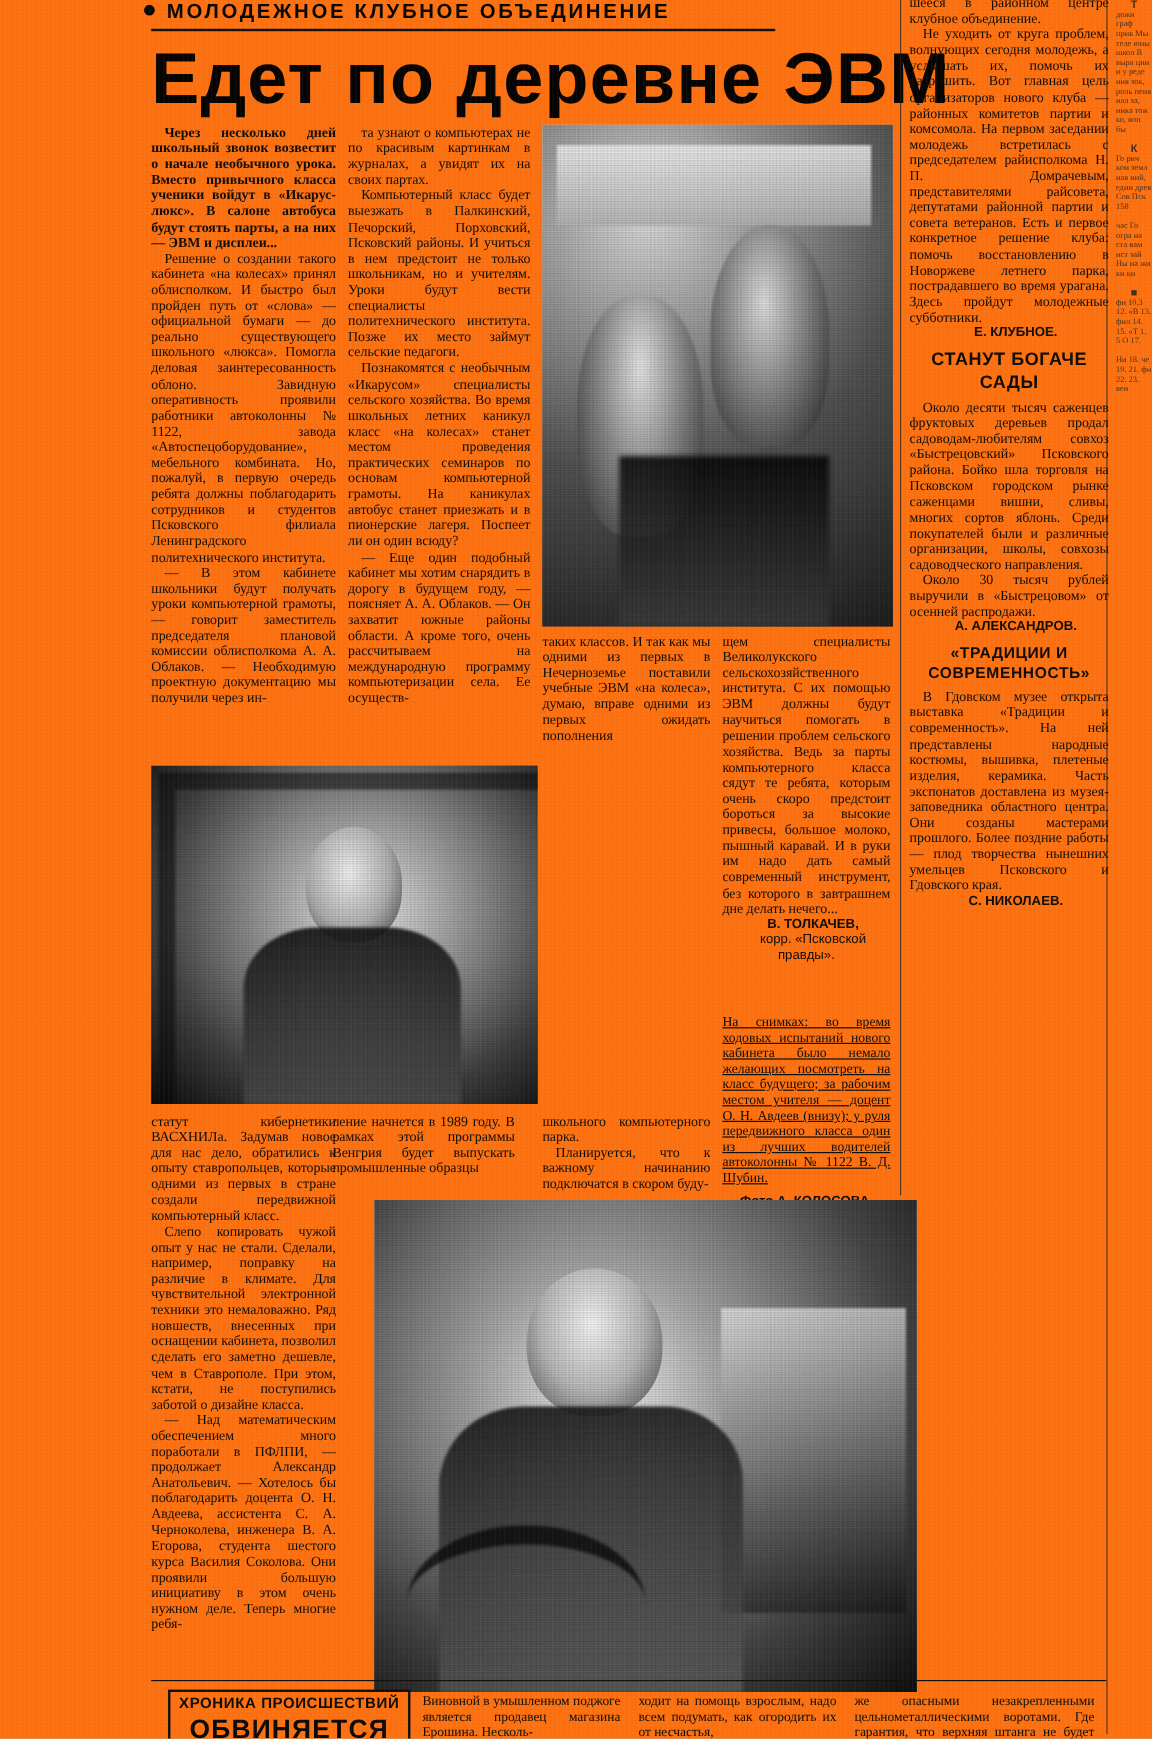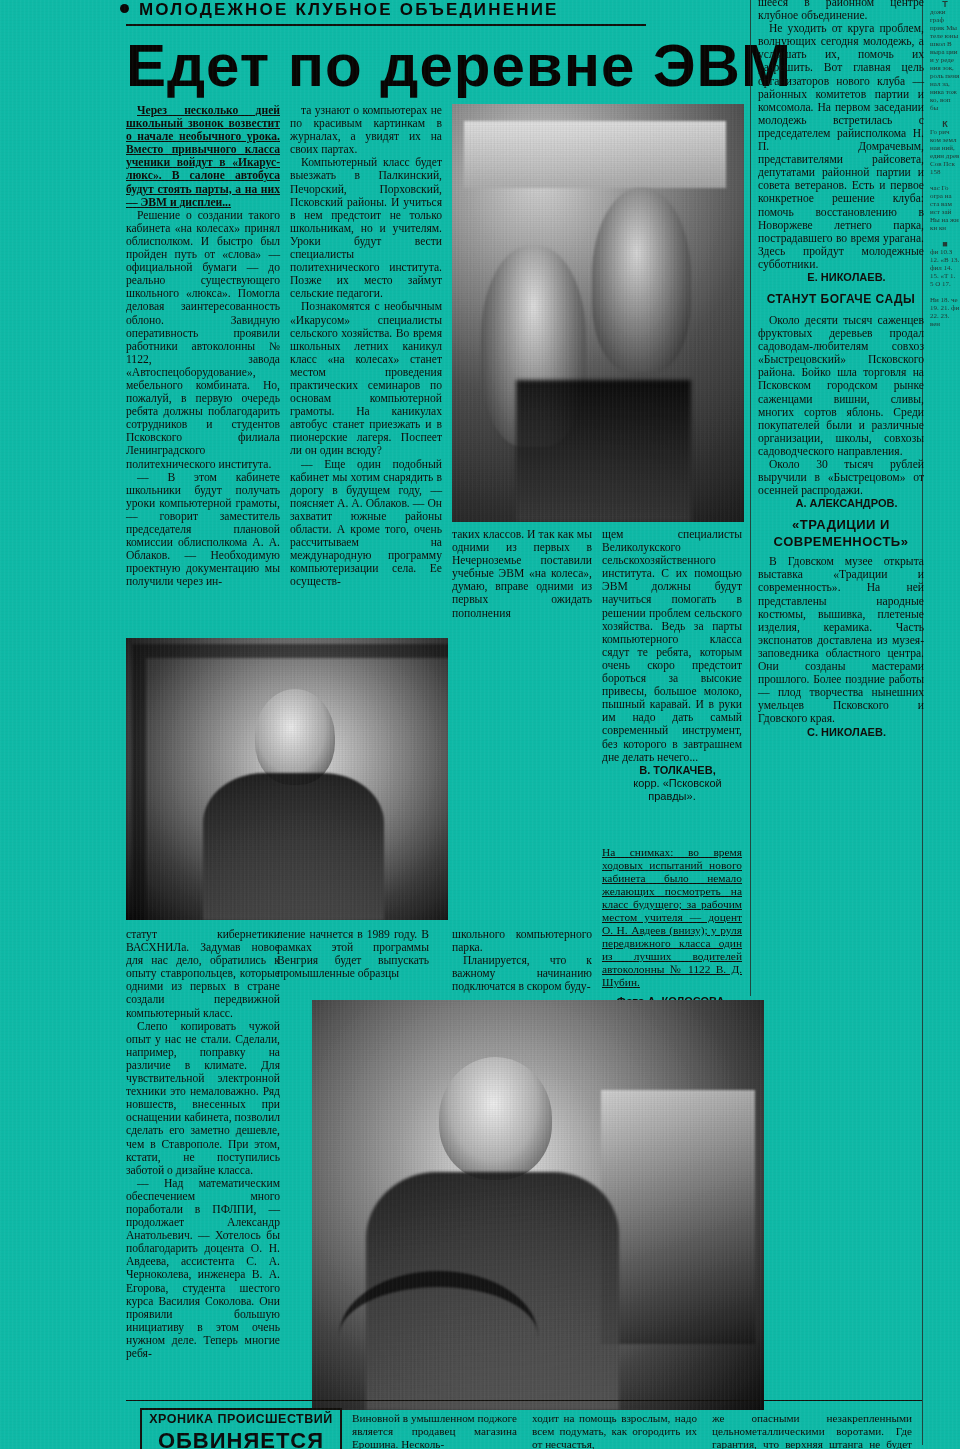--- a/index.html
+++ b/index.html
@@ -5,21 +5,21 @@
   html, body {
     margin: 0;
     padding: 0;
     background: #b8b5ad;
   }
   .page {
     position: relative;
     width: 960px;
     height: 1449px;
     margin: 0 auto;
-    background: #14b8a6;
+    background: #f97316;
     overflow: hidden;
     font-family: "Liberation Serif", serif;
     color: #14120f;
     filter: contrast(1.05);
   }
   
   .page::before {
     content: "";
     position: absolute;
     inset: 0;
@@ -77,38 +77,37 @@
     line-height: 13.1px;
     hyphens: auto;
     -webkit-hyphens: auto;
   }
   .col p {
     margin: 0 0 0 0;
     text-indent: 11px;
   }
   .col p.lead {
     font-weight: bold;
-    text-decoration: underline;
   }
 
   .byline {
     text-align: center;
     font-family: "Liberation Sans", sans-serif;
     font-weight: bold;
     font-size: 11px;
     margin-top: 7px;
     line-height: 13px;
     text-indent: 0;
   }
 
   .subhead {
     font-family: "Liberation Sans", sans-serif;
     font-weight: bold;
     text-align: center;
-    font-size: 12px;
+    font-size: 15px;
     line-height: 19px;
     letter-spacing: .5px;
     margin: 6px 0 5px 0;
     text-indent: 0;
   }
   .subhead.small {
     font-size: 13px;
     line-height: 17px;
   }
 
@@ -372,21 +371,21 @@
     <div class="dash"></div>
     <div class="head"></div>
     <div class="body"></div>
     <div class="wheel"></div>
     <div class="grain"></div>
   </div>
 
   <div class="col right-rail" style="top:-4px; width:166px;">
     <p style="text-indent:0">шееся в районном центре клубное объединение.</p>
     <p>Не уходить от круга проблем, волнующих сегодня молодежь, а услышать их, помочь их разрешить. Вот главная цель организаторов нового клуба — районных комитетов партии и комсомола. На первом заседании молодежь встретилась с председателем райисполкома Н. П. Домрачевым, представителями райсовета, депутатами районной партии и совета ветеранов. Есть и первое конкретное решение клуба: помочь восстановлению в Новоржеве летнего парка, пострадавшего во время урагана. Здесь пройдут молодежные субботники.</p>
-    <p class="byline">Е. НИКОЛАЕВ.</p>
+    <p class="byline">Е. КЛУБНОЕ.</p>
 
     <div class="subhead">СТАНУТ БОГАЧЕ САДЫ</div>
     <p>Около десяти тысяч саженцев фруктовых деревьев продал садоводам-любителям совхоз «Быстрецовский» Псковского района. Бойко шла торговля на Псковском городском рынке саженцами вишни, сливы, многих сортов яблонь. Среди покупателей были и различные организации, школы, совхозы садоводческого направления.</p>
     <p>Около 30 тысяч рублей выручили в «Быстрецовом» от осенней распродажи.</p>
     <p class="byline">А. АЛЕКСАНДРОВ.</p>
 
     <div class="subhead small">«ТРАДИЦИИ И СОВРЕМЕННОСТЬ»</div>
     <p>В Гдовском музее открыта выставка «Традиции и современность». На ней представлены народные костюмы, вышивка, плетеные изделия, керамика. Часть экспонатов доставлена из музея-заповедника областного центра. Они созданы мастерами прошлого. Более поздние работы — плод творчества нынешних умельцев Псковского и Гдовского края.</p>
     <p class="byline">С. НИКОЛАЕВ.</p>
   </div>

